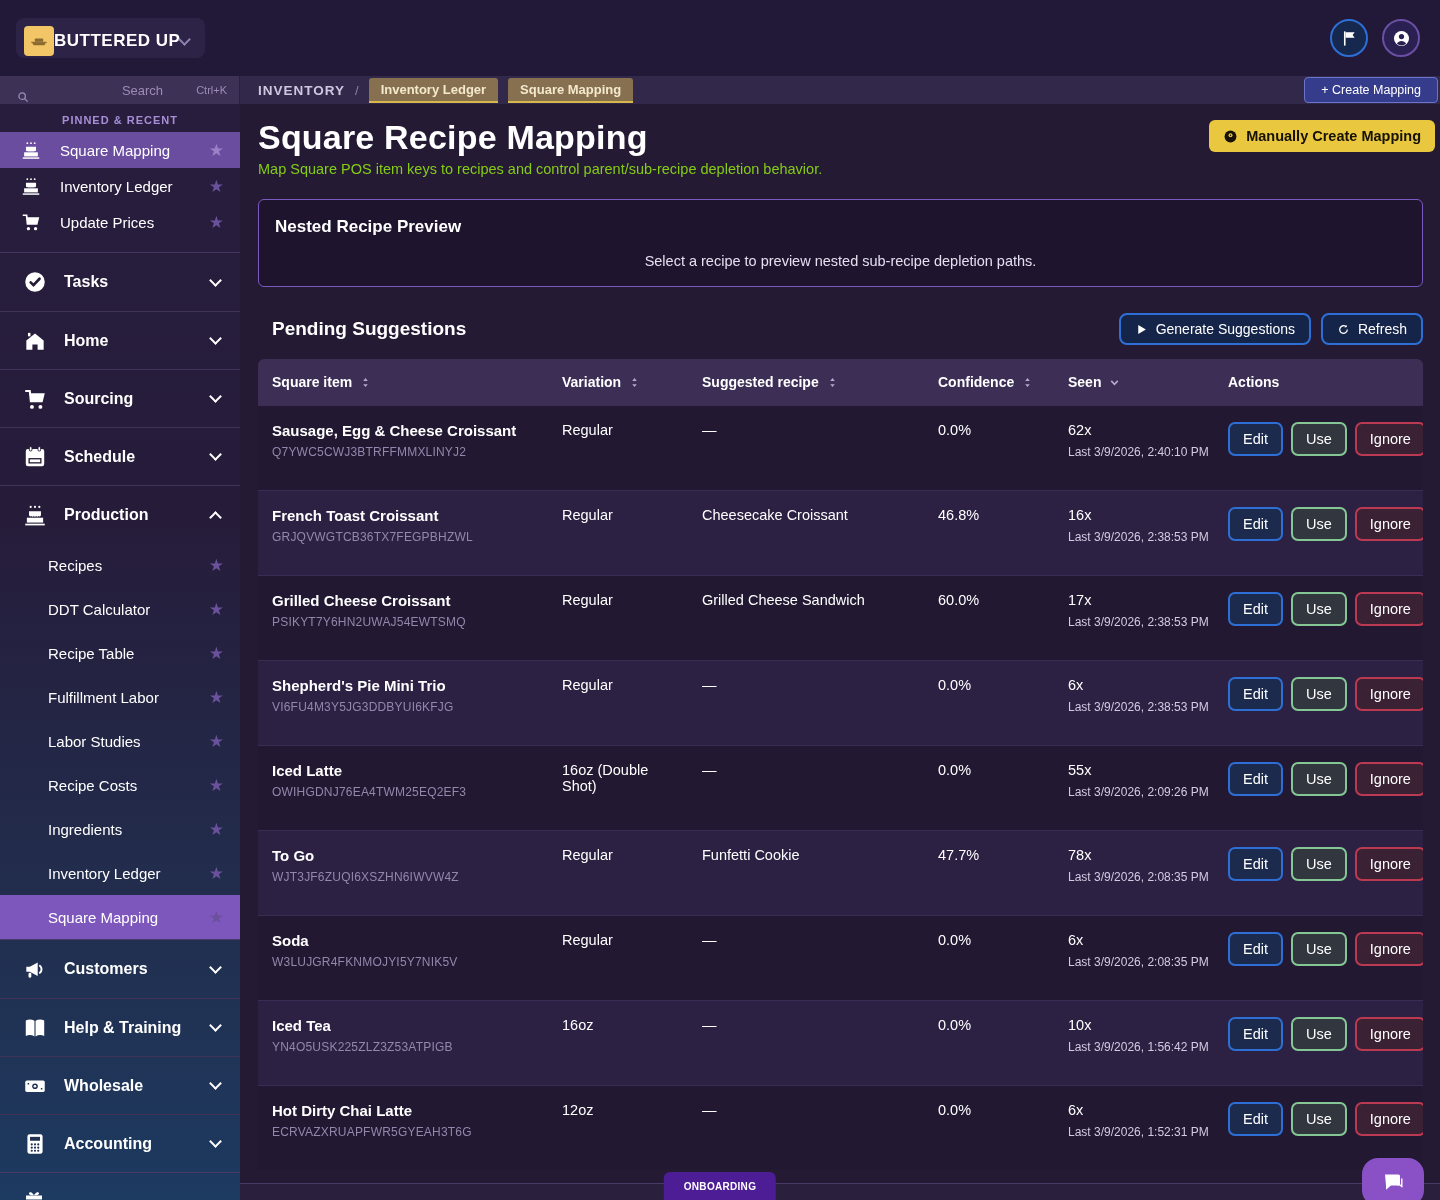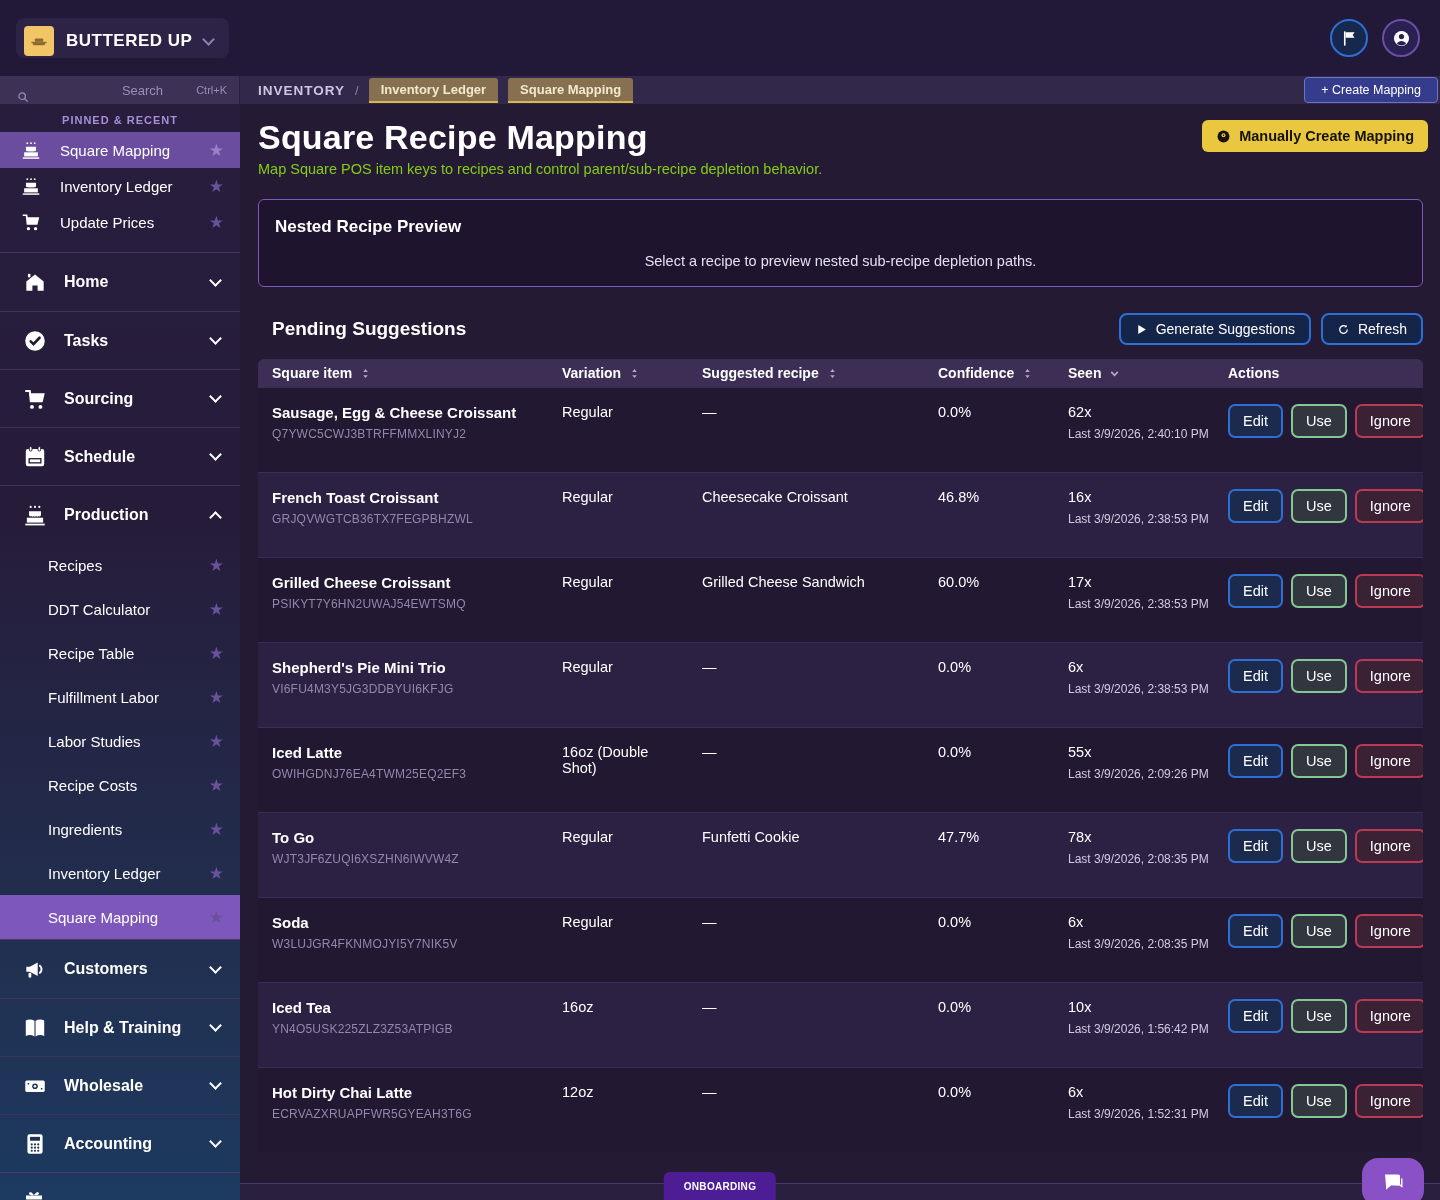--- a/index.html
+++ b/index.html
@@ -2,21 +2,21 @@
 <html><head>
 <meta charset="utf-8">
 <style>
   * { box-sizing: border-box; margin: 0; padding: 0; }
   html,body { width:1440px; height:1200px; overflow:hidden; }
   body { font-family:"Liberation Sans", sans-serif; background:#241a33; color:#fff; }
   .app { width:1440px; height:1200px; display:flex; flex-direction:column; }
 
   
   .topbar { height:76px; background:#221837; display:flex; align-items:center; justify-content:space-between; padding:0 20px 0 16px; flex:0 0 auto; }
-  .brand-chip { display:flex; align-items:center; gap:12px; background:#2d2346; border-radius:8px; padding:12px 16px 6px 8px; height:40px; cursor:pointer; }
+  .brand-chip { display:flex; align-items:center; background:#2d2346; border-radius:8px; padding:12px 16px 6px 8px; height:40px; cursor:pointer; }
   .brand-logo { width:30px; height:30px; border-radius:4px; background:#f2c666; display:flex; align-items:center; justify-content:center; }
   .brand-logo svg { width:20px; height:20px; }
   .brand-name { font-size:17px; font-weight:800; letter-spacing:.5px; color:#fff; }
   .chev { width:9px; height:9px; border-right:2.5px solid currentColor; border-bottom:2.5px solid currentColor; transform:rotate(45deg); margin-top:-4px; flex:0 0 auto; }
   .chev.up { transform:rotate(-135deg); margin-top:5px; }
   .brand-chip .chev { color:#8f80b0; }
   .top-icons { display:flex; gap:14px; align-items:center; }
   .circle-btn { width:38px; height:38px; border-radius:50%; display:flex; align-items:center; justify-content:center; cursor:pointer; }
   .circle-btn svg { width:19px; height:19px; }
   .flag-btn { background:#16284d; border:2px solid #2e6fd6; }
@@ -58,36 +58,36 @@
   .sub-item { height:44px; display:flex; align-items:center; padding:0 16px 0 48px; cursor:pointer; }
   .sub-item.active { background:#7e57bd; }
   .sub-item .lbl { font-size:15px; flex:1; color:#fff; }
   .bottom-cut { border-top:1px solid #4a3a68; height:40px; display:flex; align-items:flex-end; padding:0 0 0 22px; }
   .bottom-cut svg { width:24px; height:24px; color:#fff; }
 
   
   .main { flex:1; position:relative; background:#241a33; overflow:hidden; padding:14px 17px 0 18px; }
   .page-title { font-size:34px; font-weight:800; letter-spacing:.2px; }
   .page-sub { font-size:14.5px; color:#84cc16; margin-top:4px; }
-  .manual-btn { position:absolute; right:12px; top:16px; background:#e9c83f; color:#171106; border:none; border-radius:6px; font-size:14.5px; font-weight:600; padding:8px 14px; display:flex; align-items:center; gap:8px; cursor:pointer; font-family:"Liberation Sans",sans-serif;text-align:center; }
+  .manual-btn { position:absolute; right:5px; top:16px; background:#e9c83f; color:#171106; border:none; border-radius:6px; font-size:14.5px; font-weight:600; padding:8px 14px; display:flex; align-items:center; gap:8px; cursor:pointer; font-family:"Liberation Sans",sans-serif;text-align:center; }
   .manual-btn svg { width:15px; height:15px; }
 
   .preview-card { margin-top:22px; background:#1e142e; border:1px solid #7a5abf; border-radius:6px; padding:17px 16px; }
   .preview-title { font-size:17px; font-weight:700; }
   .preview-body { font-size:14.5px; color:#e6dff0; margin-top:16px;text-align:center; }
 
   .pending-row { margin-top:26px; display:flex; align-items:center; justify-content:space-between; }
   .pending-title { font-size:19px; font-weight:700;margin-left:14px; }
   .pending-actions { display:flex; gap:10px; }
   .ghost-blue-btn { background:#152449; border:2px solid #2e6fd6; color:#fff; border-radius:8px; font-size:14px; padding:6px 14px; display:flex; align-items:center; gap:8px; cursor:pointer; font-family:"Liberation Sans",sans-serif; }
   .ghost-blue-btn svg { width:13px; height:13px; }
 
   .table { margin-top:14px; border-radius:6px 6px 0 0; overflow:hidden; }
   .t-head, .t-row { display:grid; grid-template-columns:304px 140px 236px 130px 160px 1fr; }
-  .t-head { background:#3c2e55; height:28px; align-items:center; }
+  .t-head { background:#3c2e55; height:46px; align-items:center; }
   .th { display:flex; align-items:center; gap:7px; font-size:14px; font-weight:700; padding-right:8px; cursor:pointer; }
   .th:first-child, .td:first-child { padding-left:14px; }
   .th svg { width:13px; height:13px; color:#b6aacf; }
   .t-row { border-top:1px solid #3a2c55; padding:16px 0 12px; height:85px; }
   .t-row:nth-child(odd) { background:#221831; }
   .t-row:nth-child(even) { background:#2c2143; }
   .td { padding-right:10px; font-size:14.5px; }
   .item-name { font-size:15px; font-weight:700; }
   .item-key { font-size:12px; color:#9387ac; margin-top:6px; letter-spacing:.2px; }
   .seen-count { font-size:14.5px; }
@@ -201,37 +201,37 @@
               </svg>
             </span>
     <span class="lbl">Update Prices</span>
     <span class="star">★</span>
   </div>
 </div>
       <div class="side-div"></div>
       <div id="sections-top-host">
   <div class="s-item">
     <span class="icn">
+              <svg viewBox="0 0 24 24" style="width: 100%; height: 100%;">
+                <circle cx="12" cy="12" r="9" fill="#fff"></circle>
+                <path d="M8 12.4l2.6 2.6 5.6-6" stroke="#241a33" stroke-width="2.4" fill="none" stroke-linecap="round"></path>
+              </svg>
+            </span>
+    <span class="lbl">Tasks</span>
+    <span class="chev"></span>
+  </div>
+
+  <div class="s-item">
+    <span class="icn">
               <svg viewBox="0 0 24 24" fill="currentColor" style="width: 100%; height: 100%;">
                 <path d="M4 11.5L12 5l8 6.5V20h-5.6v-4.8h-4.8V20H4z"></path>
                 <path d="M5.5 4.5h2.3v3.2H5.5z"></path>
               </svg>
             </span>
     <span class="lbl">Home</span>
-    <span class="chev"></span>
-  </div>
-
-  <div class="s-item">
-    <span class="icn">
-              <svg viewBox="0 0 24 24" style="width: 100%; height: 100%;">
-                <circle cx="12" cy="12" r="9" fill="#fff"></circle>
-                <path d="M8 12.4l2.6 2.6 5.6-6" stroke="#241a33" stroke-width="2.4" fill="none" stroke-linecap="round"></path>
-              </svg>
-            </span>
-    <span class="lbl">Tasks</span>
     <span class="chev"></span>
   </div>
 
   <div class="s-item">
     <span class="icn">
               <svg viewBox="0 0 24 24" fill="currentColor" style="width: 100%; height: 100%;">
                 <path d="M7.3 15l-1-9.5H3V3.7h5l.4 3H21L19 15z"></path>
                 <circle cx="9.2" cy="19.3" r="1.8"></circle>
                 <circle cx="17" cy="19.3" r="1.8"></circle>
               </svg>

